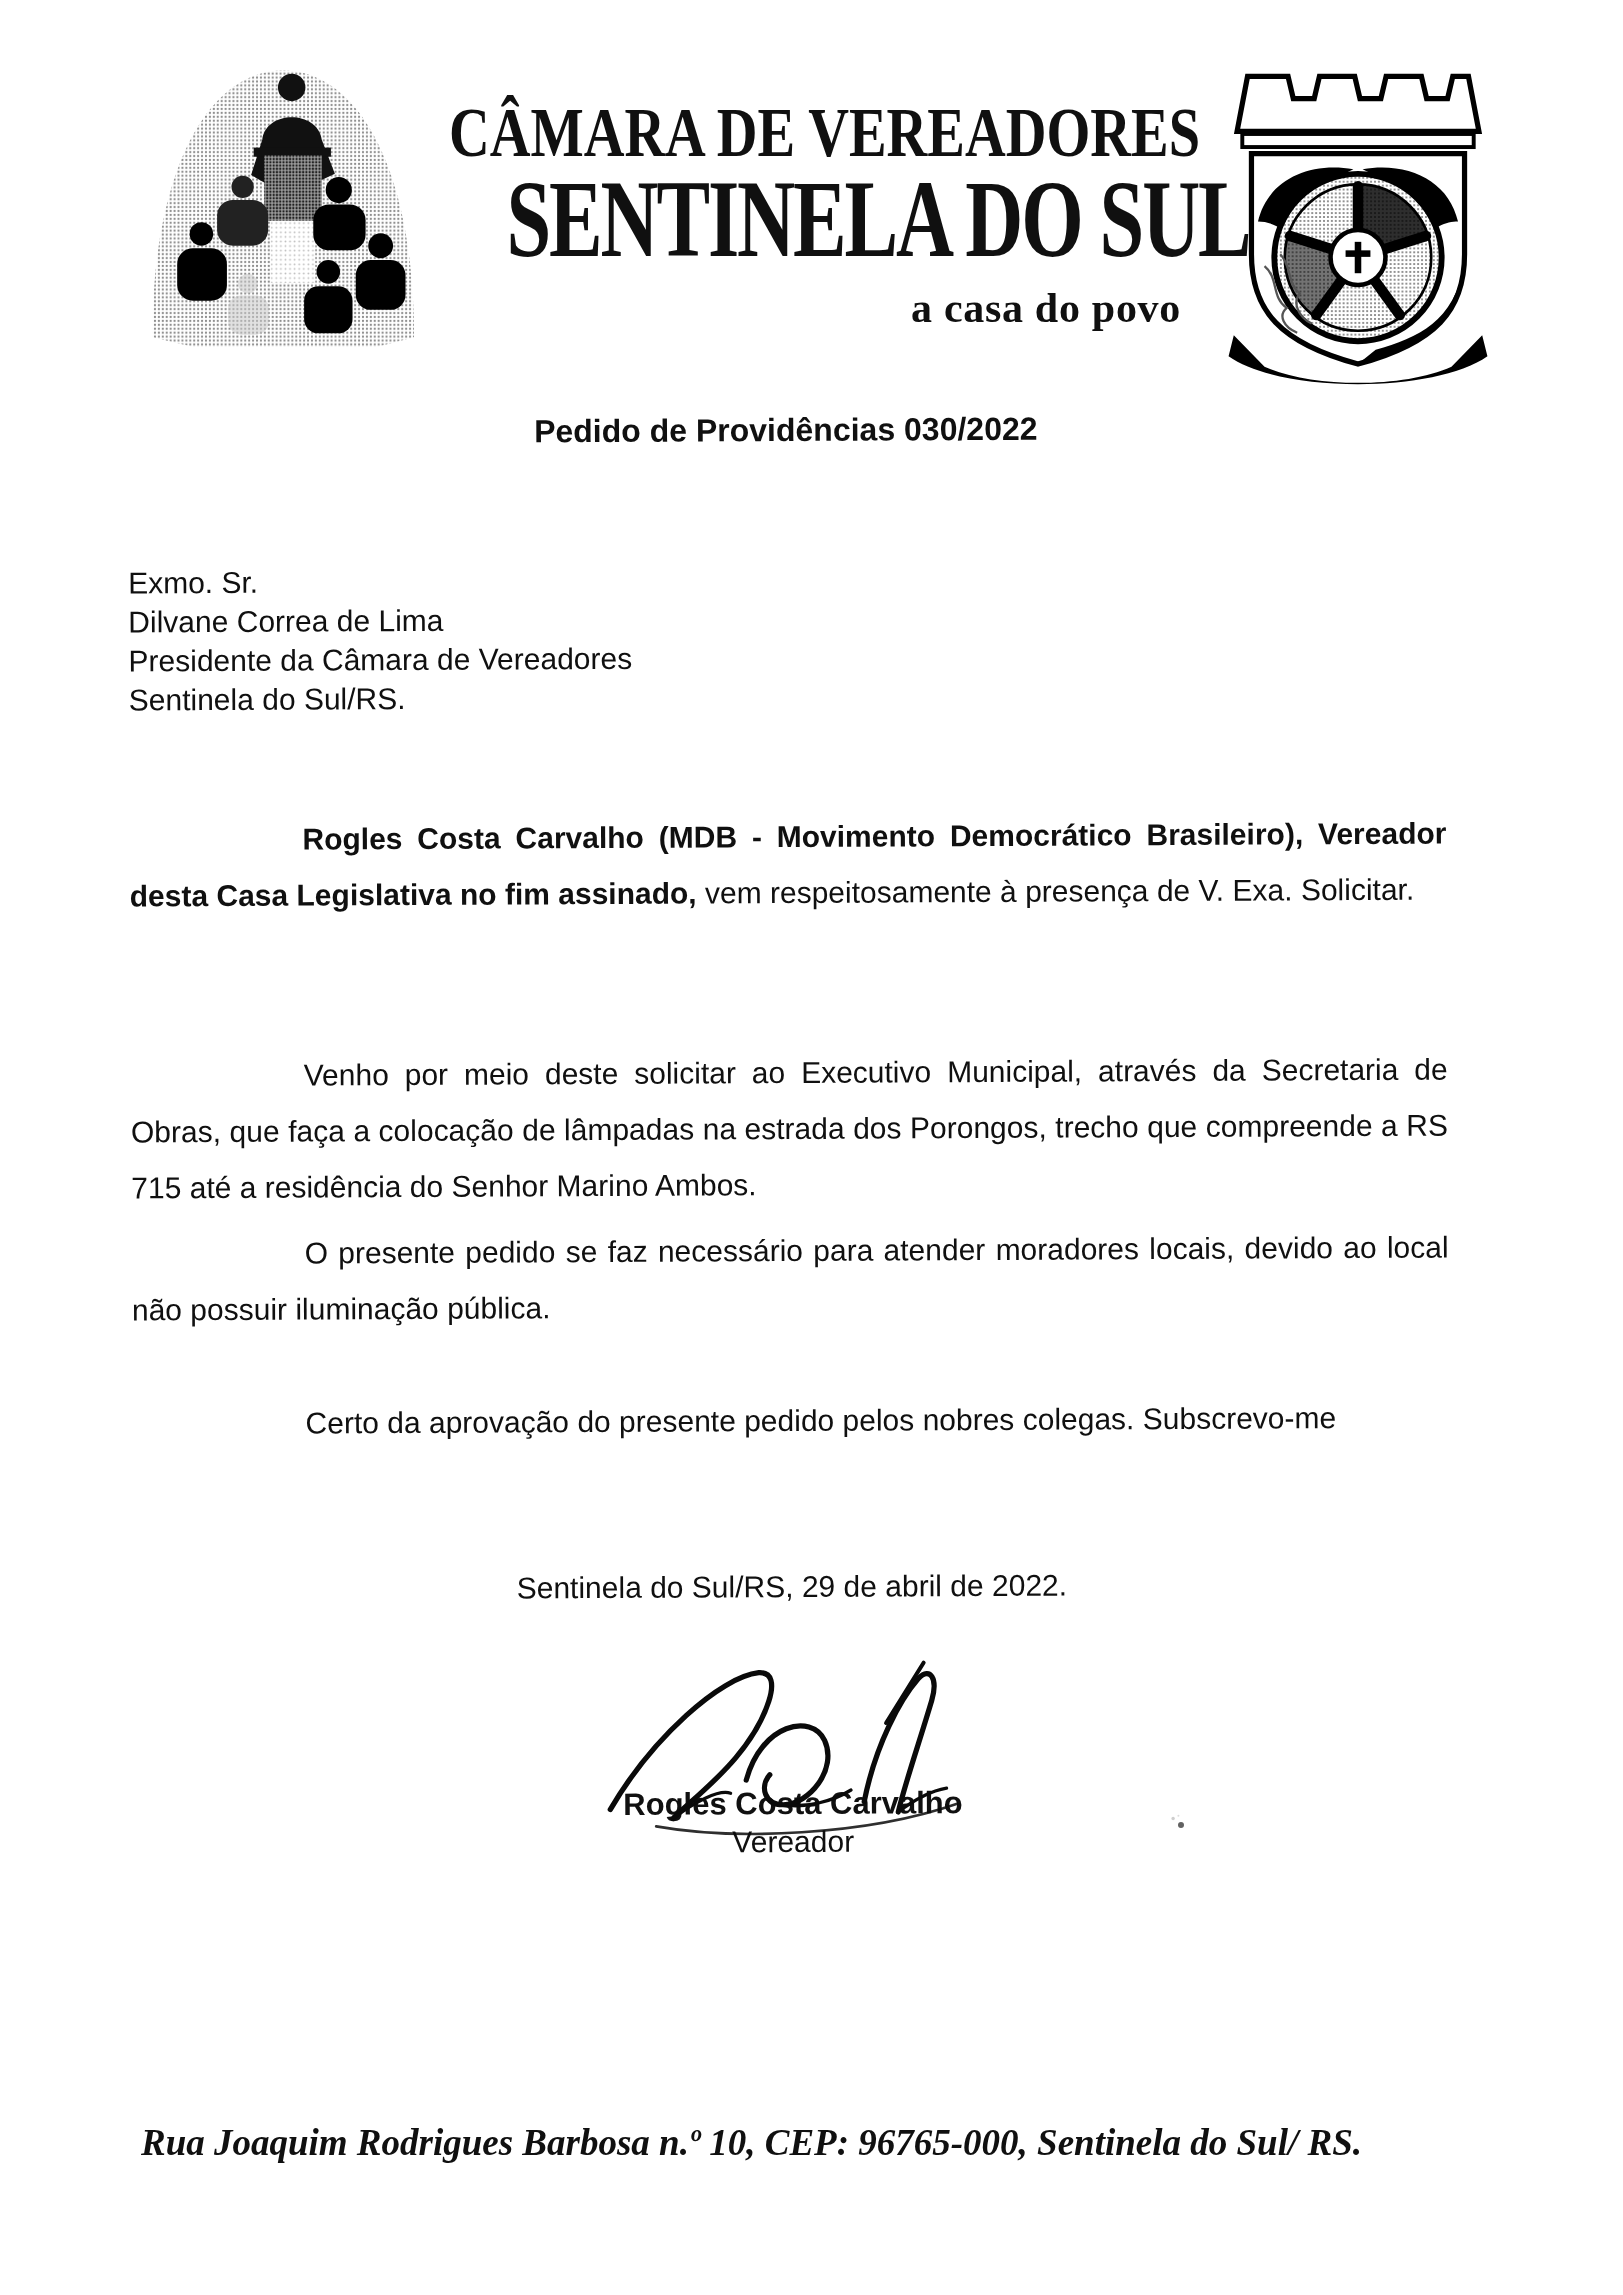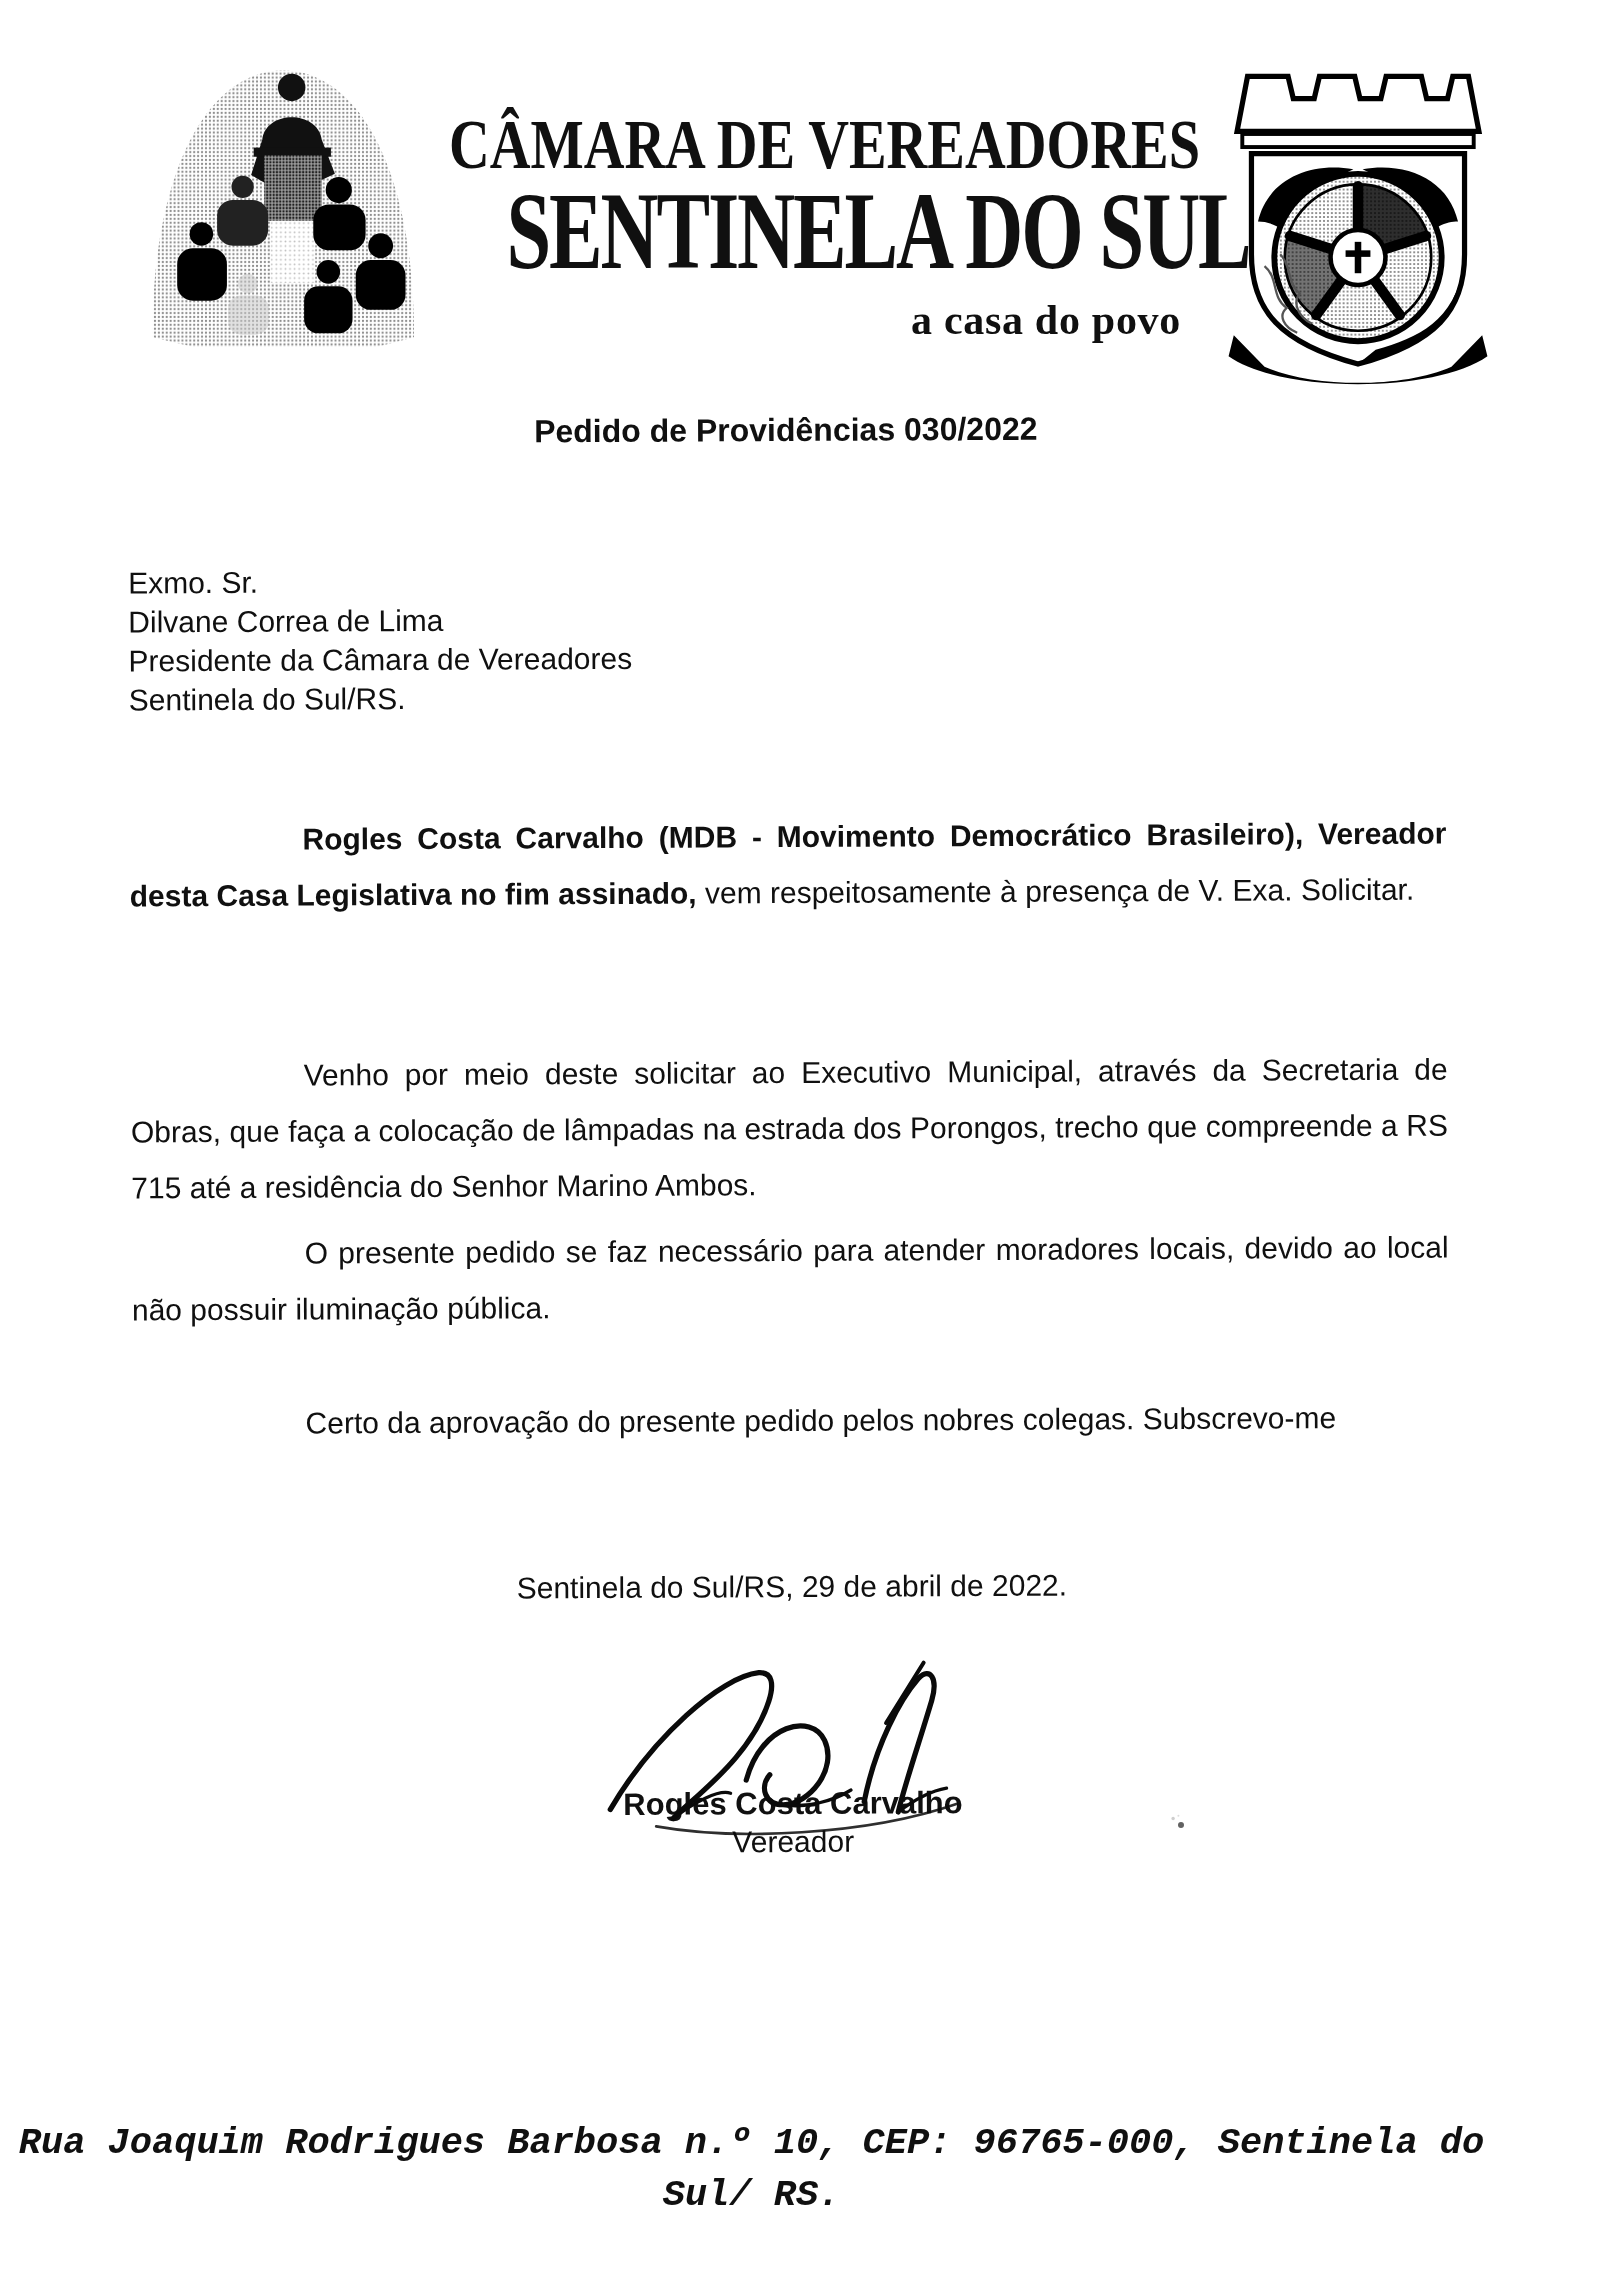--- a/index.html
+++ b/index.html
@@ -15,21 +15,21 @@
     background: #ffffff;
     overflow: hidden;
   }
 
   
   .header-logo {
     position: absolute; left: 141px; top: 56px;
     width: 285px; height: 314px;
   }
   .header-center {
-    position: absolute; left: 425px; top: 104px;
+    position: absolute; left: 425px; top: 92px;
     width: 792px; text-align: center;
   }
   .org-line1 {
     display: inline-block;
     font-family: "Liberation Serif", serif;
     font-weight: bold;
     font-size: 60px;
     letter-spacing: 0px;
     transform: scale(0.94, 1.18);
     transform-origin: center top;
@@ -106,21 +106,21 @@
     position: relative;
     z-index: 2;
   }
   .sig-name { font-weight: bold; font-size: 31px; line-height: 39px; position: relative; z-index: 1; }
   .sig-role { font-size: 30px; line-height: 38px; }
 
   
   .footer {
     position: absolute; left: 0; top: 2117px; width: 1503px;
     text-align: center;
-    font-family: Liberation Mono, monospace;
+    font-family: Liberation Serif, serif;
     font-style: italic;
     font-weight: 600;
     font-size: 37px;
     line-height: 52px;
   }
 
   .scan-artifact {
     position: absolute; left: 1178px; top: 1822px;
     width: 5.9px; height: 5.9px; border-radius: 50%;
     background: #3c3c3c; opacity: .8;

